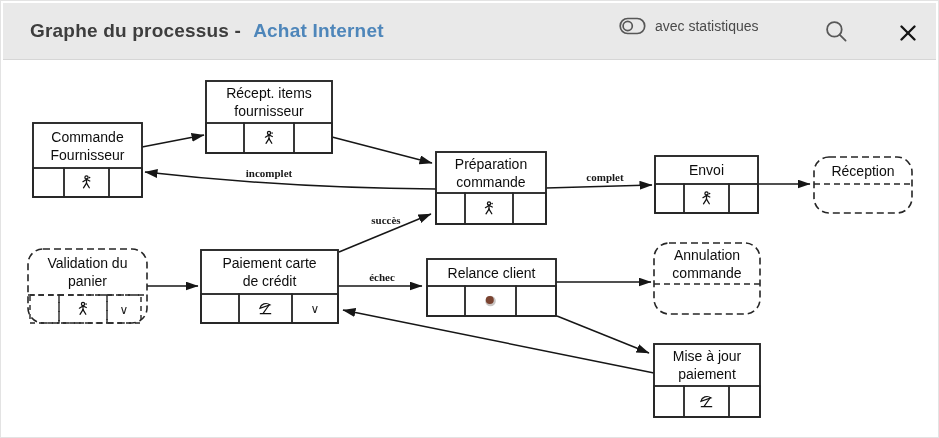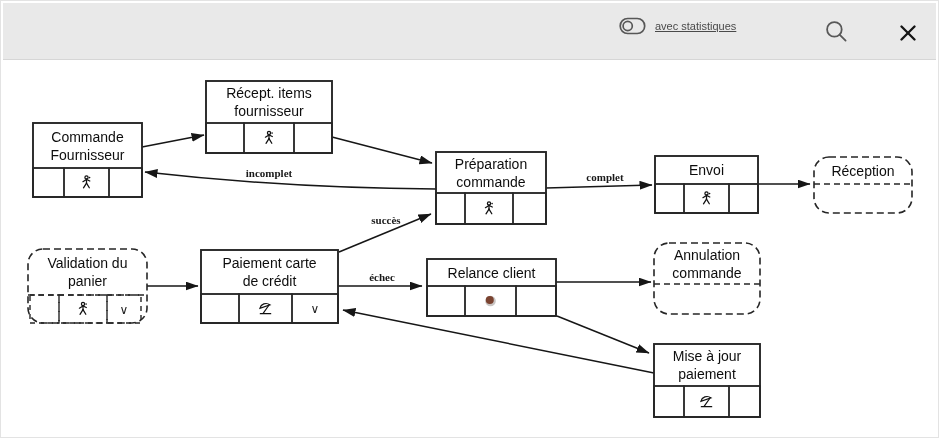--- a/index.html
+++ b/index.html
@@ -4,21 +4,21 @@
 <style>
   html,body{margin:0;padding:0;background:#fff;}
   .window{position:relative;width:939px;height:438px;background:#fff;overflow:hidden;
           font-family:"Liberation Sans",sans-serif;border:1px solid #e3e3e3;box-sizing:border-box;}
   .header{position:absolute;top:2px;left:2px;right:2px;height:56px;background:#e9e9e9;
           border-bottom:1px solid #d6d6d6;z-index:5;}
   .title{position:absolute;left:27px;top:17px;font-size:19px;font-weight:bold;color:#3d3d3d;
          letter-spacing:.2px;white-space:nowrap;}
   .title .proc{color:#4e86ba;margin-left:12px;cursor:pointer;}
   .toggle-group{position:absolute;left:616px;top:14px;display:flex;align-items:center;gap:9px;
-                color:#4a4a4a;font-size:11px;cursor:pointer;white-space:nowrap;text-decoration:underline;}
+                color:#4a4a4a;font-size:14px;cursor:pointer;white-space:nowrap;}
   .search-btn{position:absolute;left:822px;top:17px;cursor:pointer;}
   .close-btn{position:absolute;left:897px;top:22px;cursor:pointer;}
   .canvas{position:absolute;top:0;left:0;z-index:1;}
   .nlbl{font-family:"Liberation Sans",sans-serif;font-size:14px;fill:#0d0d0d;text-anchor:middle;}
   .elbl{font-family:"Liberation Serif",serif;font-size:11px;font-weight:600;fill:#191919;text-anchor:middle;}
   .vee{font-family:"DejaVu Sans",sans-serif;font-size:12px;fill:#222;text-anchor:middle;}
 </style>
 </head>
 <body>
 
@@ -200,20 +200,23 @@
         <g stroke="#111" stroke-width="1.2" fill="none" stroke-linecap="round">
           <line x1="700.3" y1="405.7" x2="710.7" y2="405.7"></line>
           <line x1="703.3" y1="405.1" x2="708.7" y2="397.5"></line>
           <path d="M699.9,400.3 C700.9,396.1 705.9,393.9 710.1,396.9 L699.9,400.3 Z"></path>
         </g>
         <rect x="728" y="385" width="31" height="31" fill="none" stroke="#262626" stroke-width="1.4"></rect>
       </g>
     </svg>
 
   <div class="header">
+    <div class="title">
+      <span>Graphe du processus -</span><span class="proc">Achat Internet</span>
+    </div>
 
     <div class="toggle-group">
       <svg width="27" height="18" viewBox="0 0 27 18">
         <rect x="1.2" y="1.5" width="24.5" height="15" rx="7.5" fill="none" stroke="#575757" stroke-width="1.7"></rect>
         <circle cx="8.7" cy="9" r="4.6" fill="none" stroke="#575757" stroke-width="1.7"></circle>
       </svg>
       <span>avec statistiques</span>
     </div>
 
     <svg class="search-btn" width="23" height="23" viewBox="0 0 23 23">

